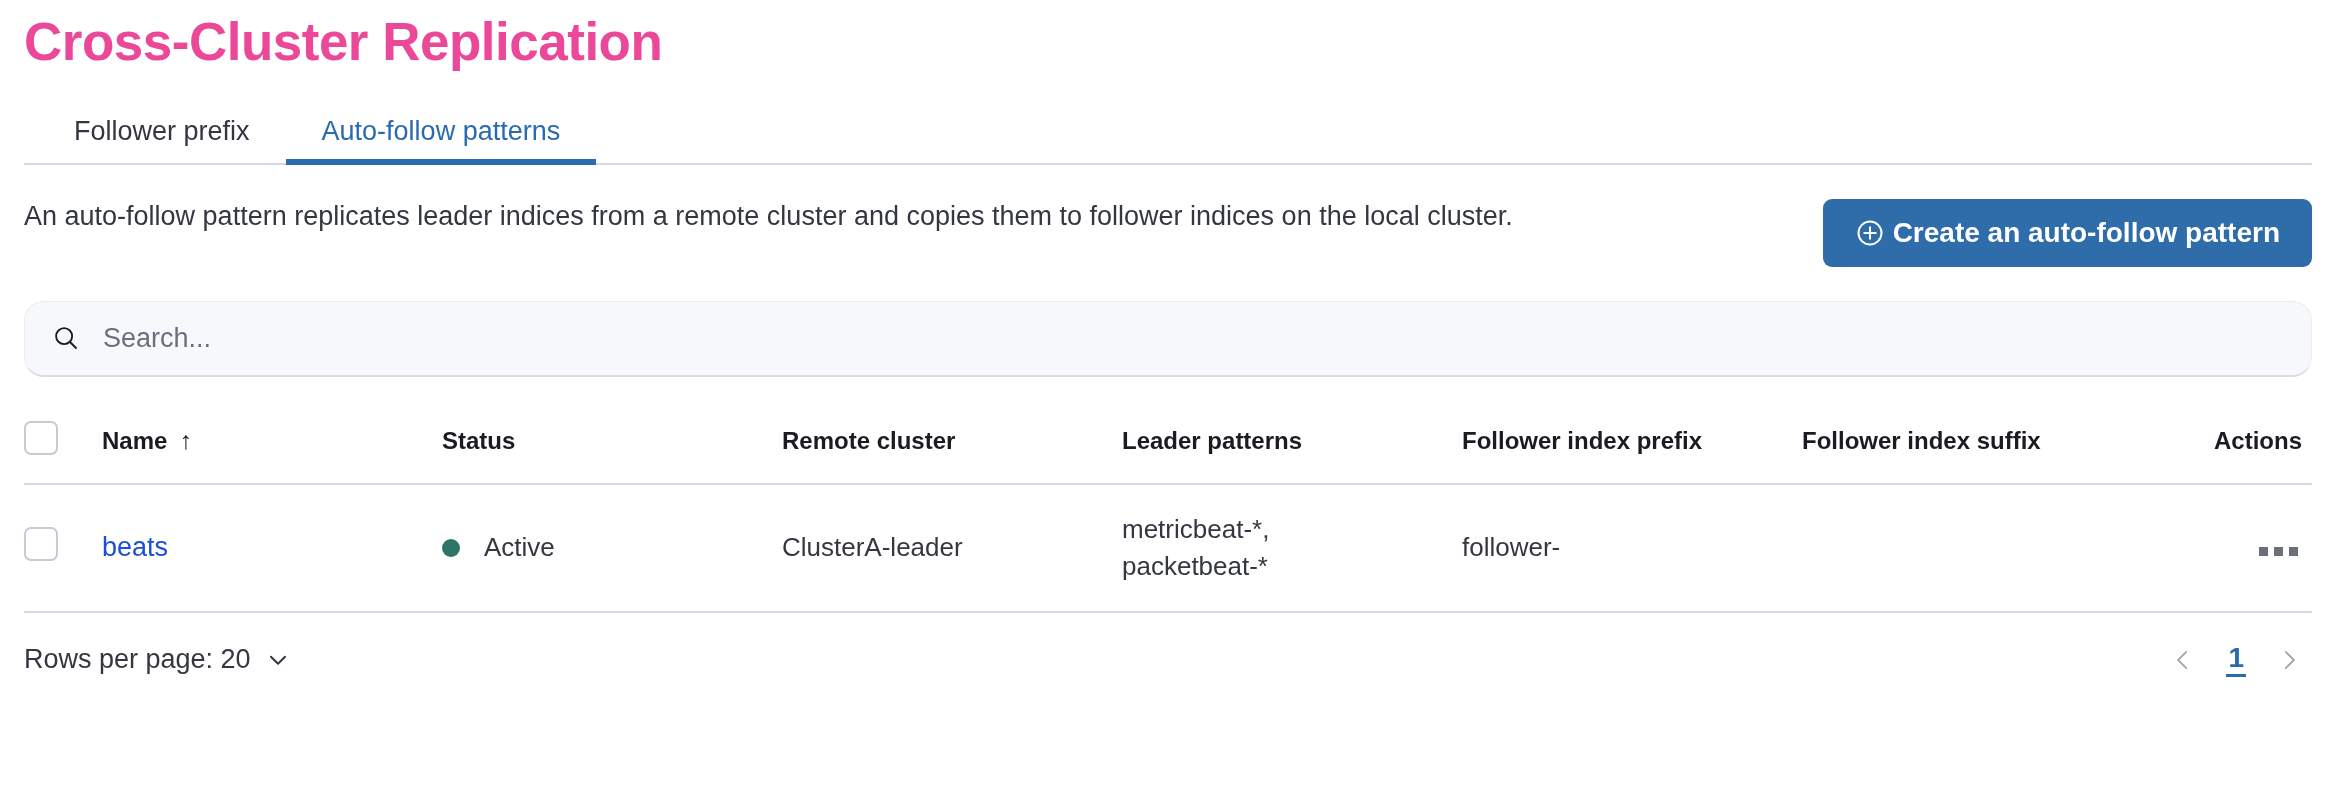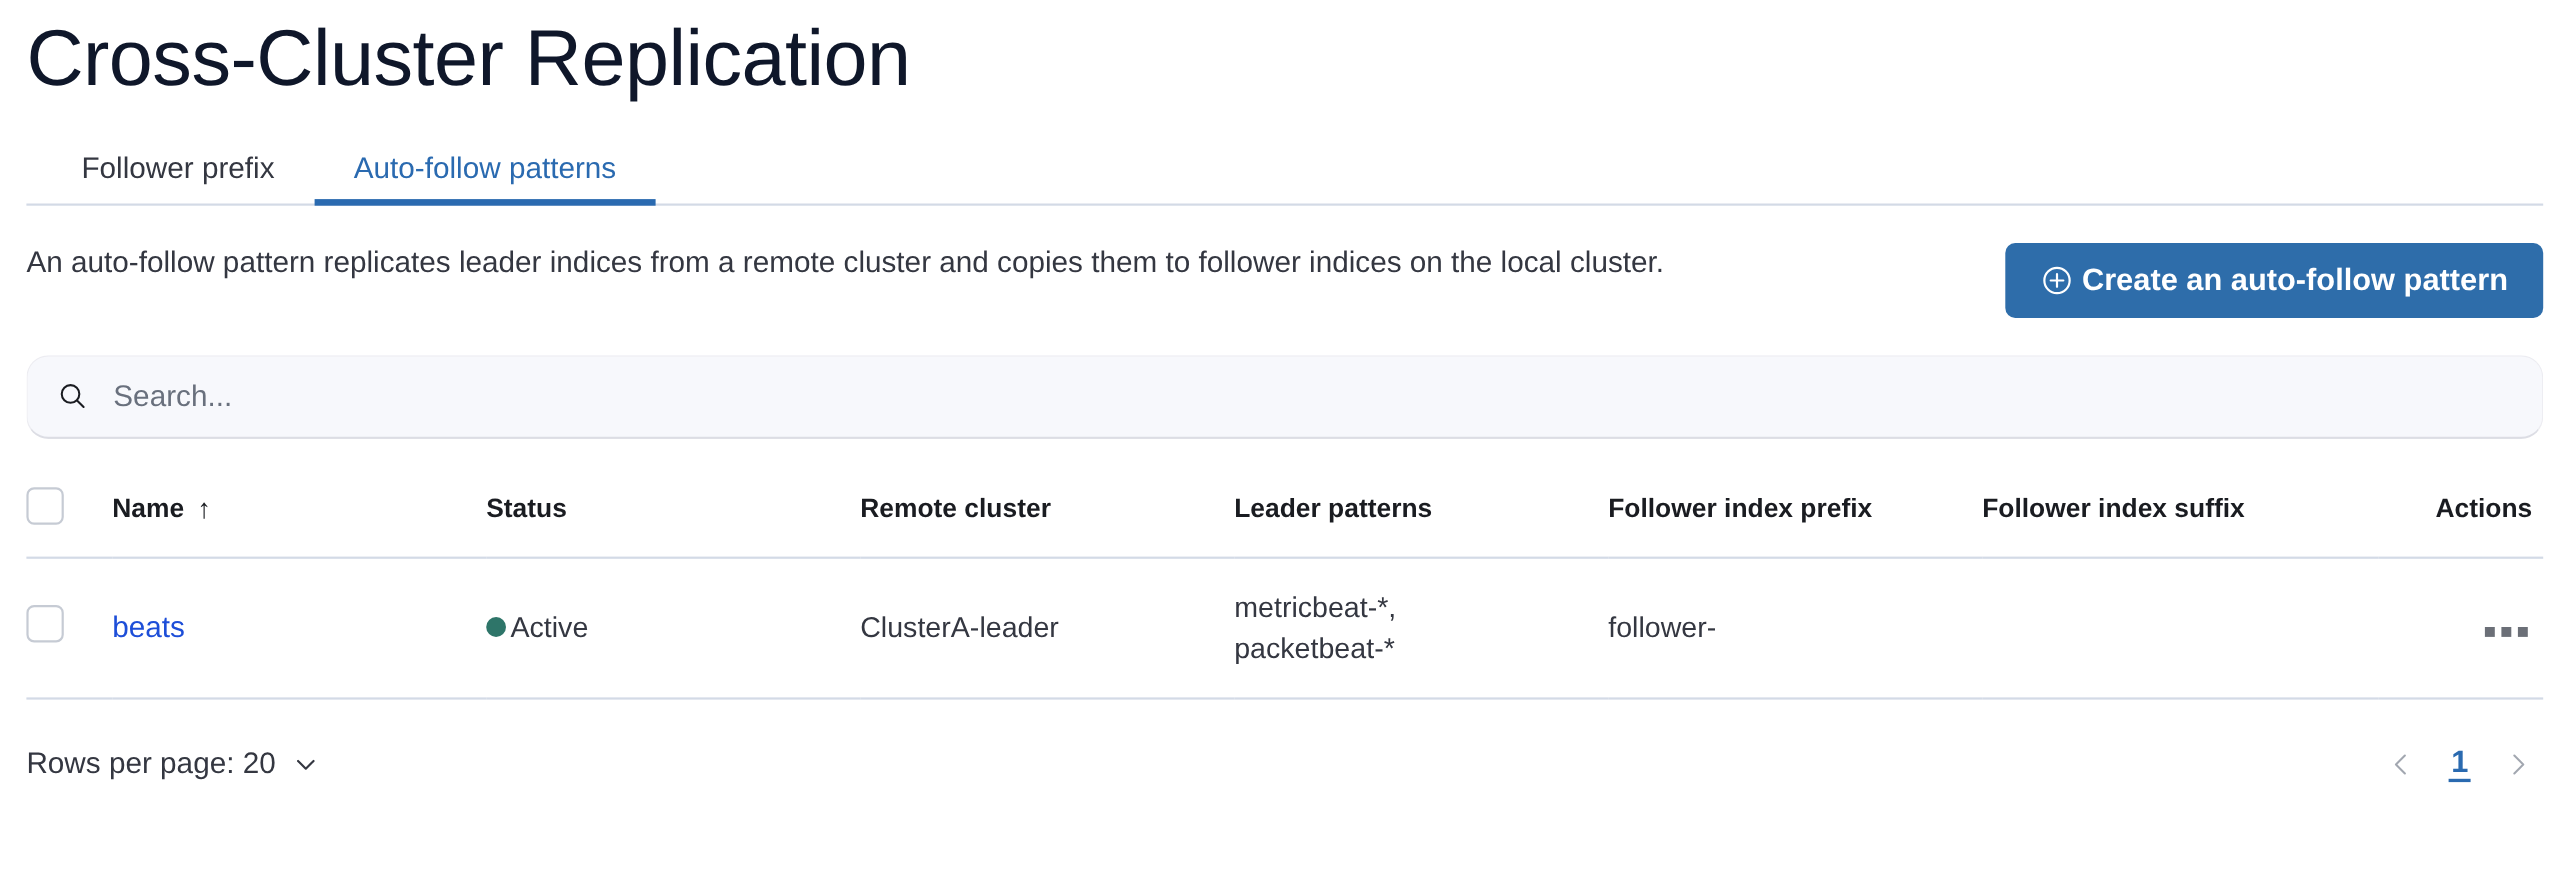--- a/index.html
+++ b/index.html
@@ -17,25 +17,25 @@
   .page {
     position: relative;
     width: 2336px;
     height: 800px;
     padding: 0 24px;
     overflow: hidden;
   }
 
   
   .page-title {
-    font-size: 72px;
+    font-size: 53px;
     line-height: 1.15;
-    font-weight: 400;
+    font-weight: 700;
     letter-spacing: -0.5px;
-    color: #0f172a;
+    color: #ec4899;
     margin: 12px 0 0 0;
     padding: 0;
   }
 
   
   .tabs {
     display: flex;
     align-items: flex-end;
     gap: 0;
     margin-top: 30px;
@@ -184,21 +184,21 @@
   .name-link {
     color: #1d4ed8;
     text-decoration: none;
     font-size: 27px;
     cursor: pointer;
   }
 
   .status-cell {
     display: inline-flex;
     align-items: center;
-    gap: 4px;
+    gap: 24px;
   }
   .status-dot {
     width: 18px;
     height: 18px;
     border-radius: 50%;
     background: #2e7569;
     flex: none;
   }
 
   .leader-patterns { line-height: 1.42; }
@@ -215,21 +215,21 @@
     height: 9px;
     background: #6b6f77;
     display: block;
   }
 
   
   .table-footer {
     display: flex;
     align-items: center;
     justify-content: space-between;
-    margin-top: 42px;
+    margin-top: 30px;
     padding-right: 10px;
   }
   .rows-per-page {
     display: inline-flex;
     align-items: center;
     gap: 14px;
     font-size: 27px;
     color: #343741;
     cursor: pointer;
   }

